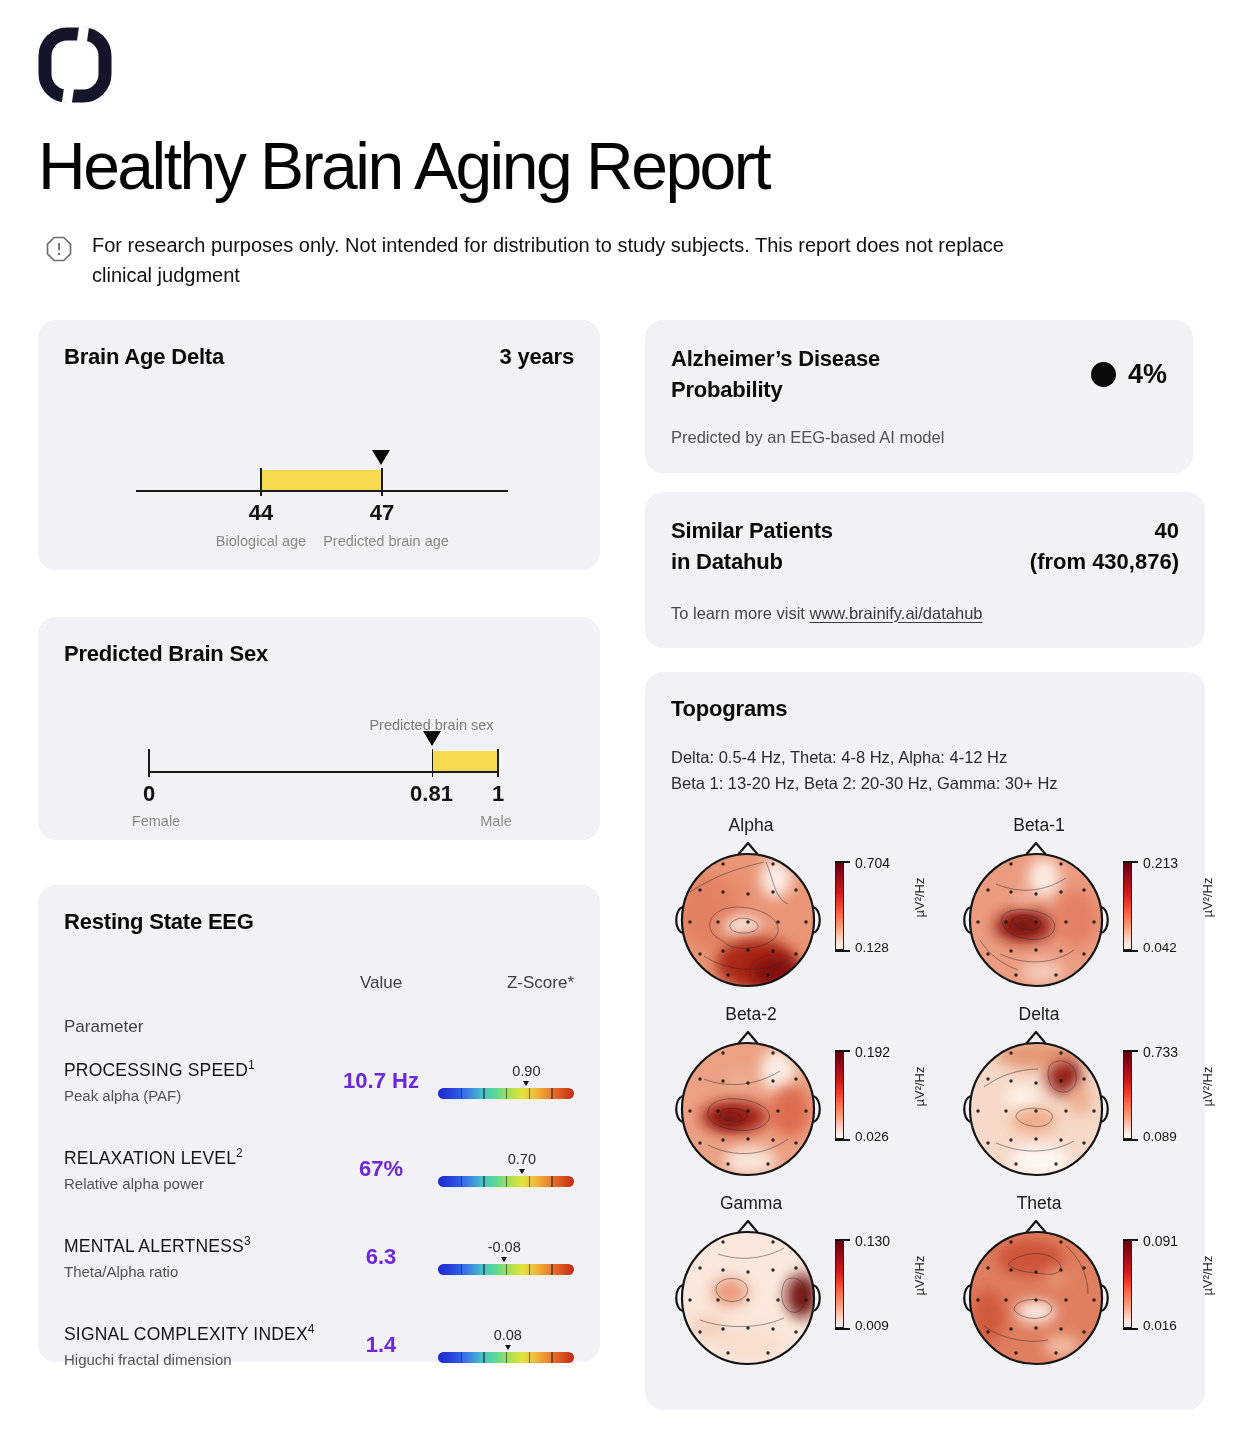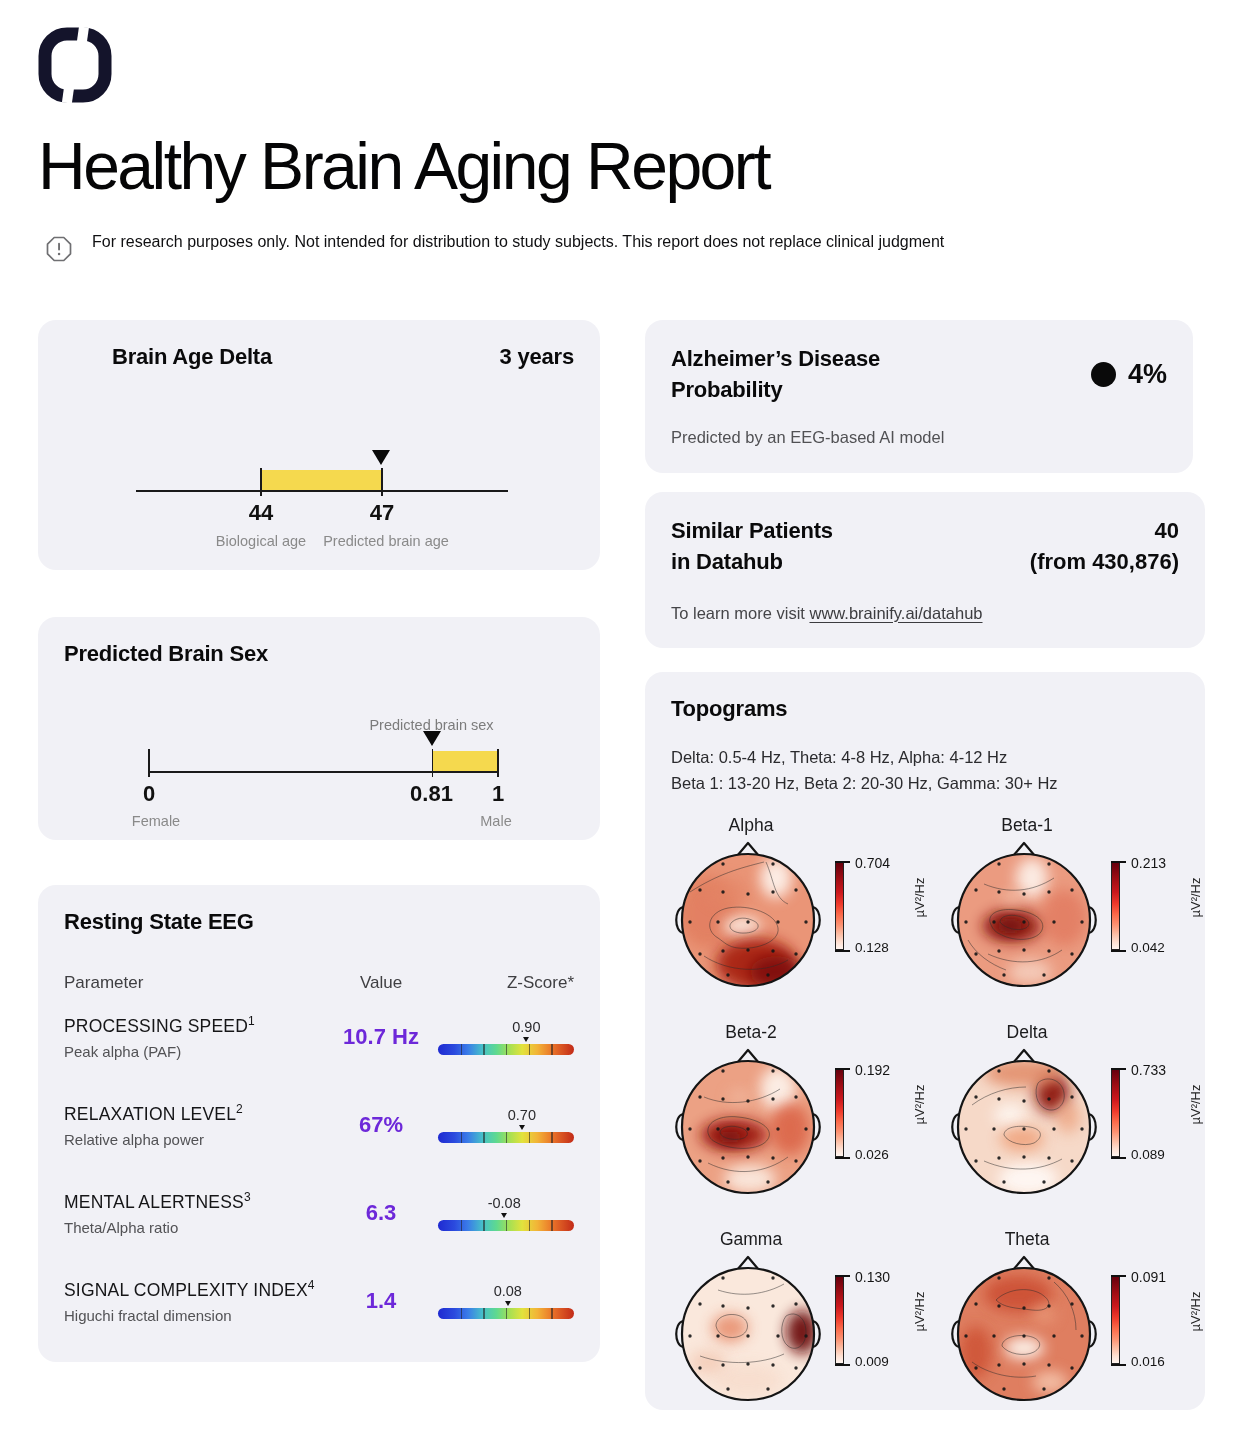--- a/index.html
+++ b/index.html
@@ -20,45 +20,45 @@
   .card{position:absolute;background:var(--card);border-radius:18px;}
 
   
   .logo{position:absolute;left:38px;top:27px;width:74px;height:76px;}
   .page-title{
     position:absolute;left:38px;top:128px;width:1000px;
     font-size:66px;font-weight:500;letter-spacing:-2.5px;color:#050506;white-space:nowrap;
   }
   .disclaimer{position:absolute;left:46px;top:230px;width:1000px;display:flex;gap:20px;}
   .disclaimer .icon{flex:0 0 26px;padding-top:6px;}
-  .disclaimer .txt{font-size:16px;line-height:1.5;color:#101012;}
+  .disclaimer .txt{font-size:20px;line-height:1.5;color:#101012;}
 
   
   .card-title{font-size:22px;font-weight:700;letter-spacing:-0.2px;color:#0a0a0b;}
   .card-pad{padding:24px 26px;}
 
   
   #brain-age{left:38px;top:320px;width:562px;height:250px;}
-  #brain-age .hd{display:flex;justify-content:space-between;align-items:center;margin-left:48px;}
+  #brain-age .hd{display:flex;justify-content:space-between;align-items:center;}
   .axis-wrap{position:relative;}
   .axis-line{position:absolute;height:1.6px;background:#1a1a1a;}
   .tickv{position:absolute;width:1.8px;background:#1a1a1a;}
   .gold-bar{position:absolute;background:var(--accent);}
   .tri{position:absolute;width:0;height:0;border-left:9px solid transparent;border-right:9px solid transparent;border-top:15px solid #0a0a0a;}
   .tick-num{position:absolute;transform:translateX(-50%);font-size:22px;font-weight:700;color:#111;}
   .tick-cap{position:absolute;transform:translateX(-50%);font-size:14.5px;color:var(--muted);white-space:nowrap;}
 
   
   #brain-sex{left:38px;top:617px;width:562px;height:223px;}
   .sex-marker-label{position:absolute;transform:translateX(-50%);font-size:14.5px;color:#7c7c7c;white-space:nowrap;}
 
   
   #eeg{left:38px;top:885px;width:562px;height:477px;}
   .eeg-header{display:flex;margin-top:38px;font-size:17px;color:#3f3f42;}
-  .eeg-header .c1{width:262px;}
+  .eeg-header .c1{width:262px;margin-top:44px;}
   .eeg-header .c2{width:110px;text-align:center;}
   .eeg-header .c3{flex:1;text-align:right;}
   .eeg-row{display:flex;align-items:center;height:88px;}
   .eeg-row .c1{width:262px;}
   .eeg-row .c2{width:110px;text-align:center;}
   .eeg-row .c3{flex:1;display:flex;justify-content:flex-end;}
   .p-name{font-size:17.5px;color:#151517;letter-spacing:0.2px;}
   .p-name sup{font-size:12px;}
   .p-desc{font-size:15px;color:#525255;margin-top:6px;}
   .p-val{font-size:22px;font-weight:700;color:#6d28d9;}
@@ -82,21 +82,21 @@
 
   #similar{left:645px;top:492px;width:560px;height:156px;}
   #similar .hd{display:flex;justify-content:space-between;}
   #similar .right{text-align:right;font-size:22px;font-weight:700;line-height:1.4;}
   .datahub-note{font-size:16.5px;color:#454548;margin-top:26px;}
   .datahub-note a{color:#3c3c3f;text-decoration:underline;text-underline-offset:3px;}
 
   
   #topo{left:645px;top:672px;width:560px;height:738px;}
   .topo-sub{font-size:16.5px;color:#2b2b2e;line-height:1.6;margin-top:22px;}
-  .topo-grid{display:grid;grid-template-columns:276px 276px;margin-top:18px;row-gap:30px;}
+  .topo-grid{display:grid;grid-template-columns:276px 276px;margin-top:18px;row-gap:30px;gap:12px;}
   .topo-panel{position:relative;width:276px;}
   .topo-title{width:160px;text-align:center;font-size:17.5px;color:#1b1b1d;margin-bottom:4px;}
   .topo-body{position:relative;display:flex;}
   .cbar-wrap{position:relative;width:110px;height:150px;}
   .cbar{position:absolute;left:4px;top:22px;width:9px;height:88px;border:1px solid #222;
     background:linear-gradient(to bottom,#67000d 0%,#9e0d14 18%,#cb181d 34%,#ef3b2c 48%,#fb6a4a 60%,#fc9272 72%,#fcbba1 82%,#fee0d2 92%,#fff5f0 100%);}
   .cbar-tick{position:absolute;left:4px;width:15px;height:2px;background:#111;}
   .cbar-max{position:absolute;left:24px;top:15px;font-size:14px;color:#151515;}
   .cbar-min{position:absolute;left:24px;top:100px;font-size:13.5px;color:#151515;}
   .cbar-unit{position:absolute;left:68px;top:50px;font-size:13px;color:#222;

